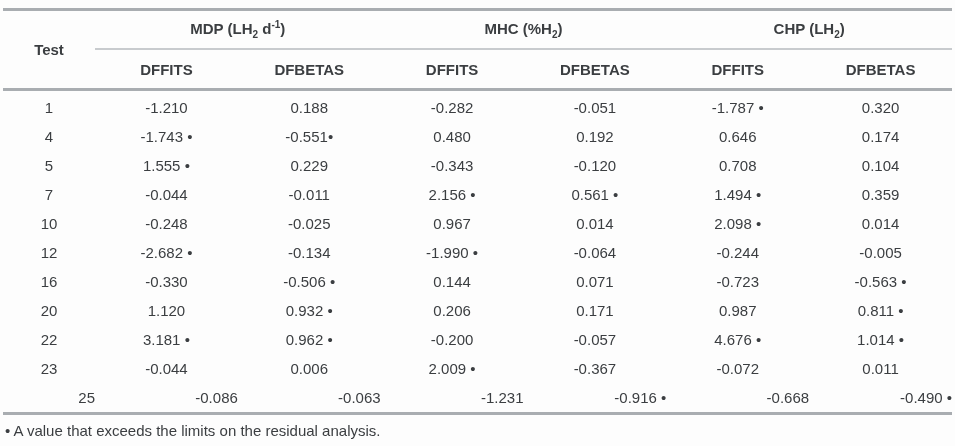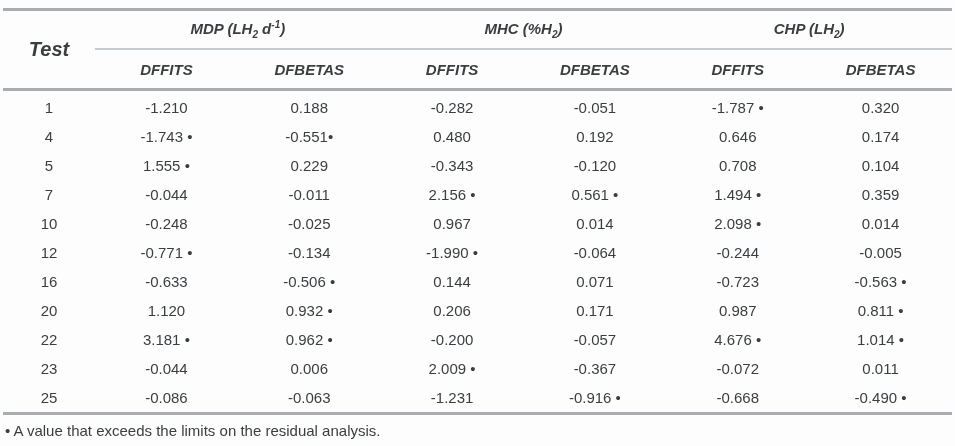--- a/index.html
+++ b/index.html
@@ -27,45 +27,45 @@
     border-top:3px solid var(--rule-heavy);
   }
   table.stats col.c-test{width:92px;}
   th,td{
     padding:0;
     text-align:center;
     vertical-align:middle;
     font-size:15px;
     white-space:nowrap;
   }
-  thead th{font-weight:bold;font-style:italic;}
+  thead th{font-weight:bold;}
   th.corner{
     border-bottom:3px solid var(--rule-heavy);
-    font-size:20px;
+    font-size:15px;
   }
   tr.group-row th.group{
     height:37px;
     border-bottom:2px solid var(--rule-light);
     font-size:15px;
   }
   tr.group-row th.group sub{
     font-size:10px;
     vertical-align:-4px;
   }
   tr.group-row th.group sup{
     font-size:10px;
     vertical-align:6px;
   }
   tr.sub-row th{
     height:38px;
     border-bottom:3px solid var(--rule-heavy);
   }
   tbody td{height:29px;}
   tbody tr:first-child td{padding-top:2px;}
-  tbody tr:last-child td{border-bottom:3px solid var(--rule-heavy);}
+  tbody tr:last-child td{border-bottom:3px solid var(--rule-heavy);text-align:right;}
   .footnote{
     margin:7px 0 0 2px;
     font-size:15px;
     text-align:left;
   }
 </style>
 </head>
 <body>
 
 <div class="page">
@@ -136,30 +136,30 @@
         <td>10</td>
         <td>-0.248</td>
         <td>-0.025</td>
         <td>0.967</td>
         <td>0.014</td>
         <td>2.098 •</td>
         <td>0.014</td>
       </tr>
       <tr>
         <td>12</td>
-        <td>-0.771 •</td>
+        <td>-2.682 •</td>
         <td>-0.134</td>
         <td>-1.990 •</td>
         <td>-0.064</td>
         <td>-0.244</td>
         <td>-0.005</td>
       </tr>
       <tr>
         <td>16</td>
-        <td>-0.633</td>
+        <td>-0.330</td>
         <td>-0.506 •</td>
         <td>0.144</td>
         <td>0.071</td>
         <td>-0.723</td>
         <td>-0.563 •</td>
       </tr>
       <tr>
         <td>20</td>
         <td>1.120</td>
         <td>0.932 •</td>

